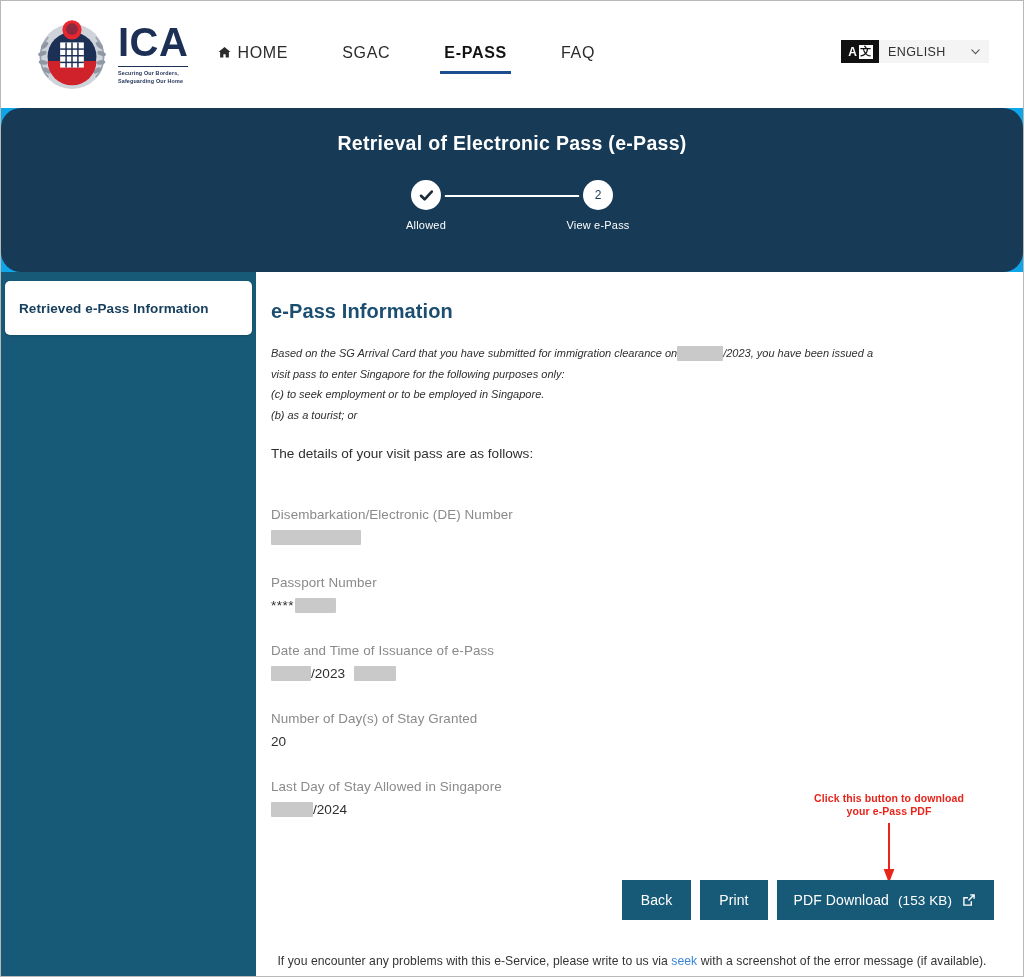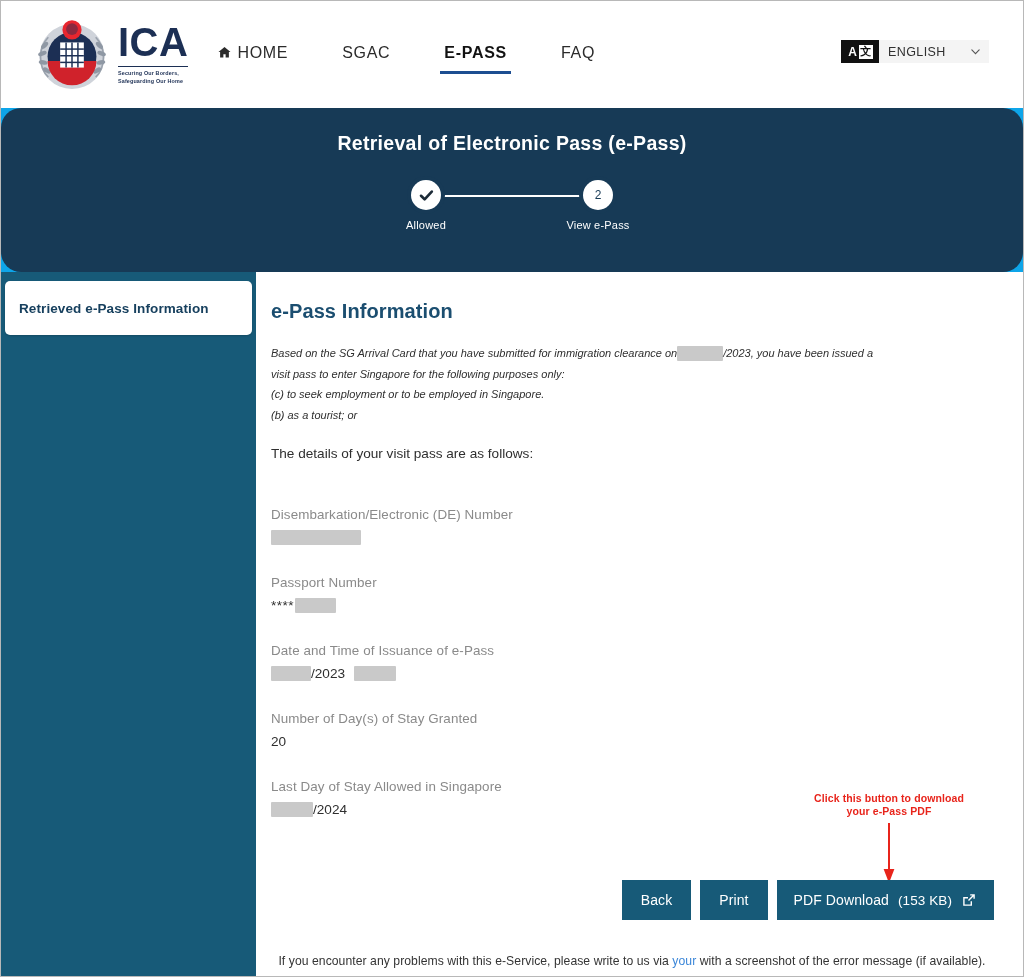--- a/index.html
+++ b/index.html
@@ -493,18 +493,18 @@
           <span class="pdf-size">(153 KB)</span>
           <svg class="extlink-svg" viewBox="0 0 16 16">
             <path d="M2.2 5 H7 V6.4 H3.6 V12.4 H9.6 V9.3 H11 V13.8 H2.2 Z" fill="#ffffff"></path>
             <path d="M9.2 2.2 H13.8 V6.8 H12.4 V4.6 L8 9 L7 8 L11.4 3.6 H9.2 Z" fill="#ffffff"></path>
           </svg>
         </button>
       </div>
 
       <div class="footer-note">
         <span>If you encounter any problems with this e-Service, please write to us via</span>
-        <a class="footer-link" href="#">your</a>
+        <a class="footer-link" href="#">seek</a>
         <span>with a screenshot of the error message (if available).</span>
       </div>
     </main>
   </div>
 </div>
 
 </body></html>

